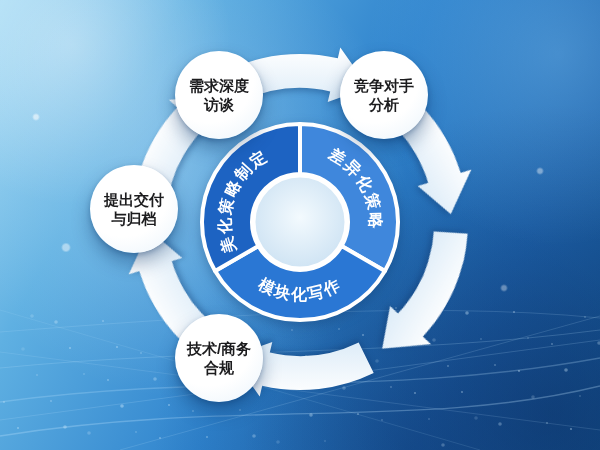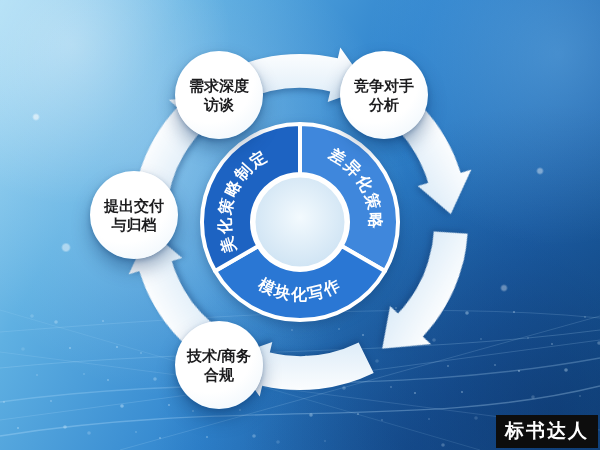--- a/index.html
+++ b/index.html
@@ -36,22 +36,22 @@
     position: absolute; width: 88px; height: 88px; border-radius: 50%;
     background: radial-gradient(circle at 38% 30%, #ffffff 55%, #e9f3fb 100%);
     box-shadow: 0 10px 18px rgba(10,50,100,.38), 0 2px 5px rgba(10,50,100,.28);
     display: flex; flex-direction: column; align-items: center; justify-content: center;
     text-align: center; font-weight: bold; font-size: 15px; line-height: 1.3; color: #1c1c1e;
   }
   .n1 { left: 175px; top: 51px; }
   .n2 { left: 340px; top: 51px; }
   .n3 { left: 424px; top: 187px; }
   .n4 { left: 339px; top: 307px; }
-  .n5 { left: 175px; top: 321px; }
-  .n6 { left: 90px;  top: 171px; text-align: right; }
+  .n5 { left: 175px; top: 314px; }
+  .n6 { left: 90px;  top: 165px; text-align: right; }
 
   .badge {
     position: absolute; right: 2px; bottom: 2px;
     background: #0d0d0d; color: #ffffff;
     font-size: 19px; font-weight: bold; letter-spacing: 2px;
     padding: 3px 9px 4px 9px;
   }
 </style>
 </head>
 <body>
@@ -197,17 +197,14 @@
   </div>
   <div class="node n5">
     <span>技术/商务</span>
     <span>合规</span>
   </div>
   <div class="node n6">
     <span>提出交付</span>
     <span>与归档</span>
   </div>
 
-  <div class="badge">
-    <span>标书达人</span>
-  </div>
 
 </div>
 
 </body></html>

